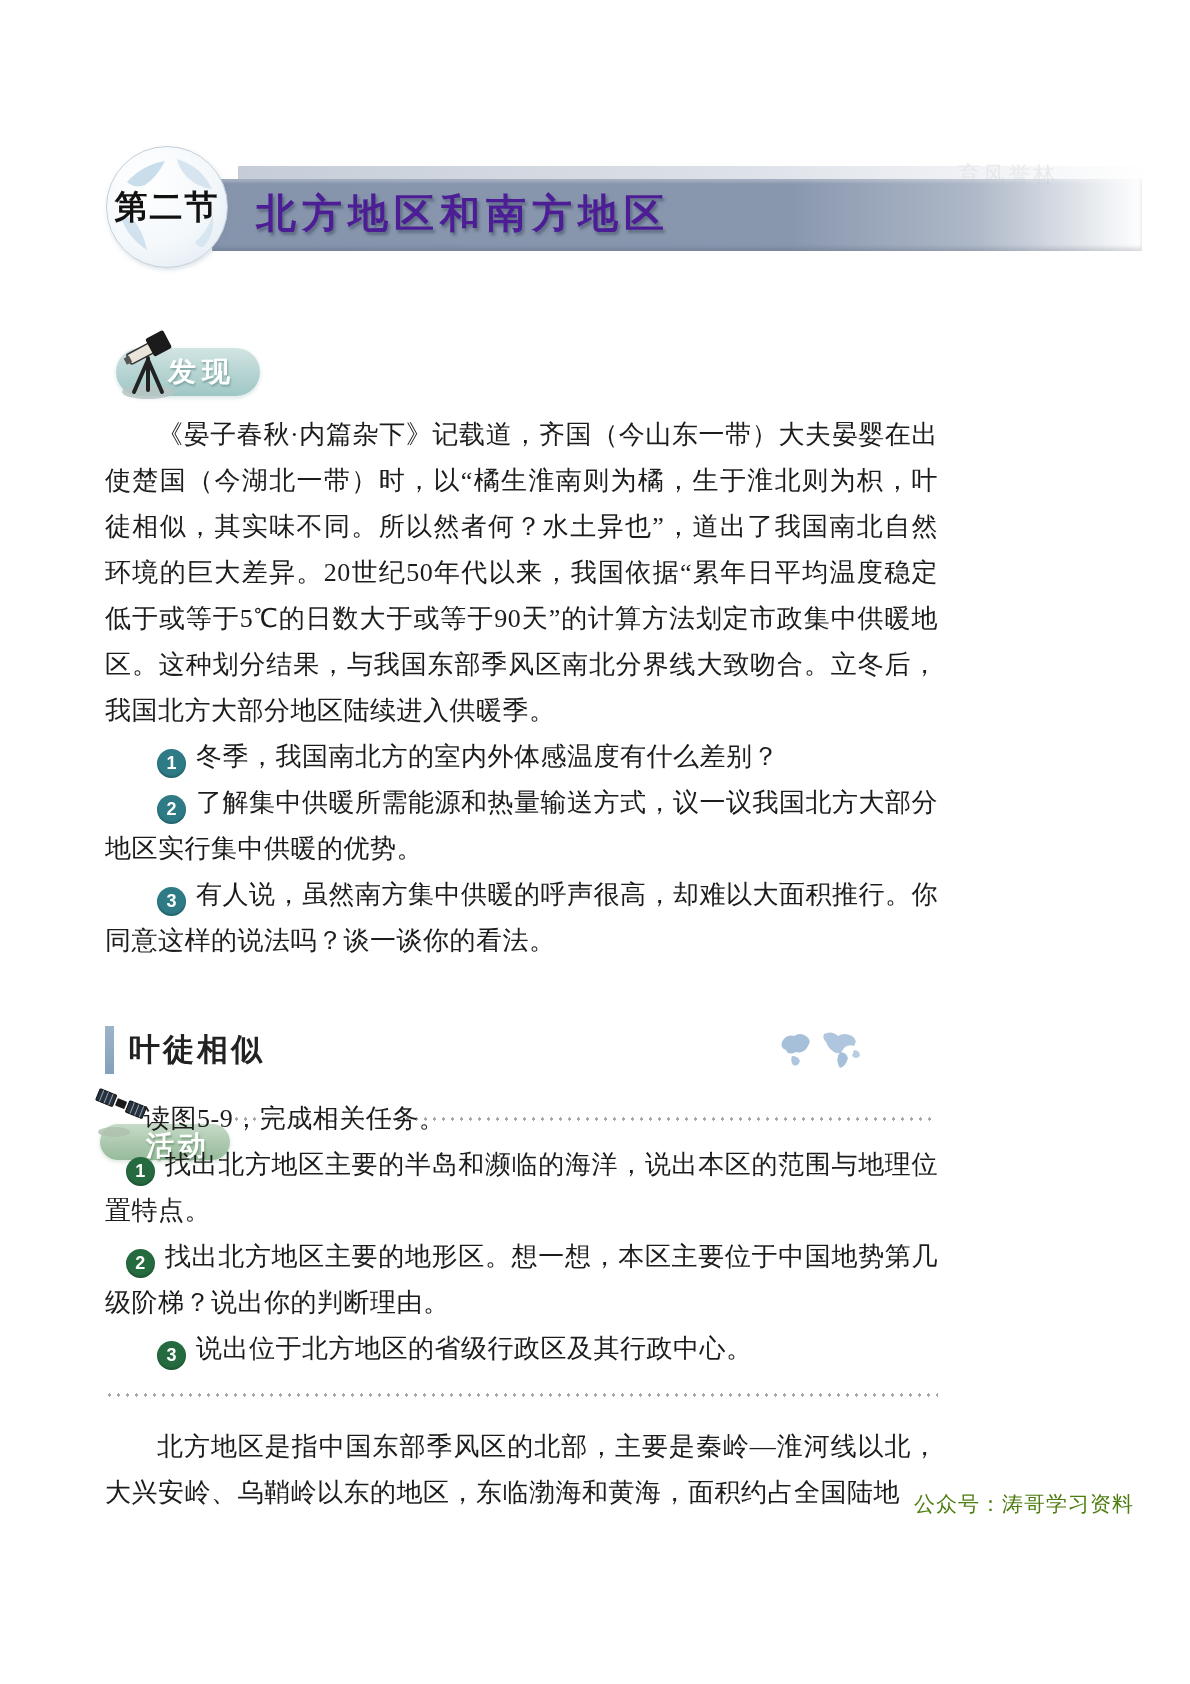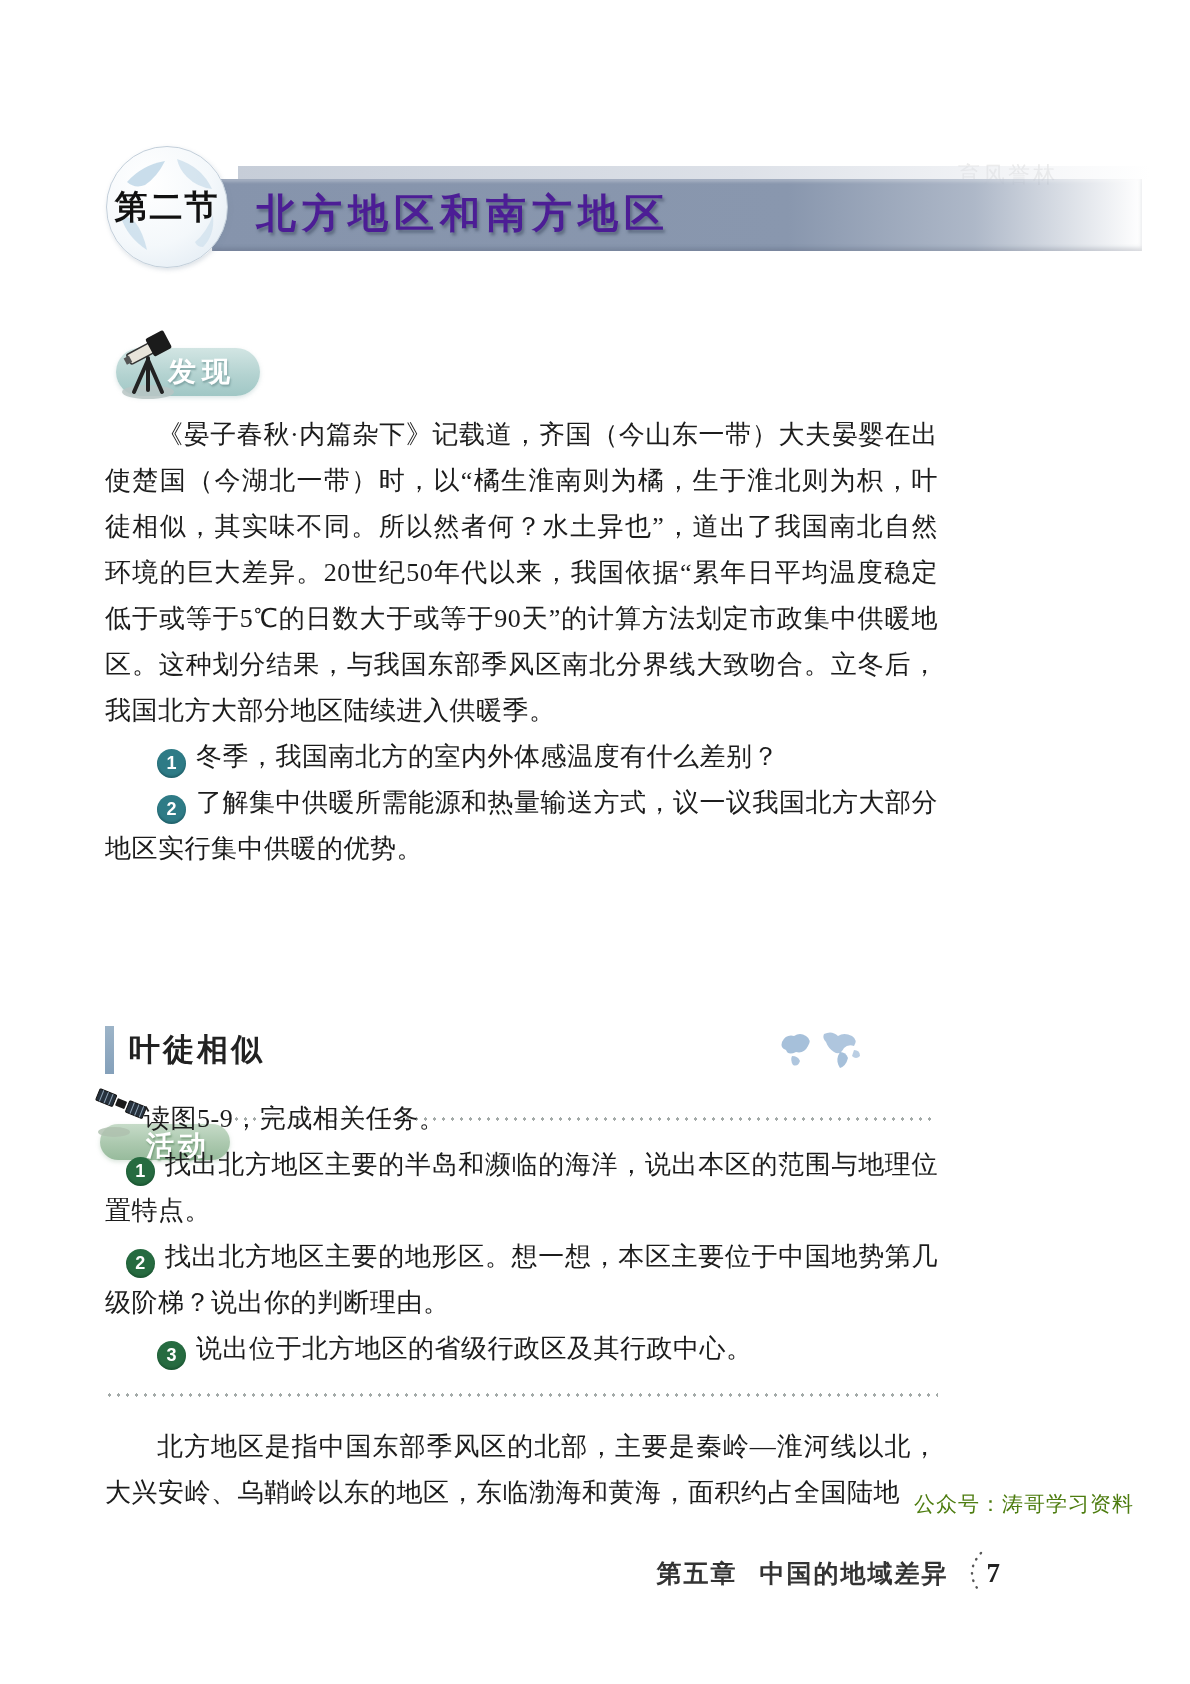--- a/index.html
+++ b/index.html
@@ -157,20 +157,21 @@
       <line x1="36" y1="38" x2="22" y2="70" stroke="#222" stroke-width="4" stroke-linecap="round"></line>
       <line x1="36" y1="38" x2="50" y2="70" stroke="#222" stroke-width="4" stroke-linecap="round"></line>
       <line x1="36" y1="36" x2="36" y2="68" stroke="#222" stroke-width="4" stroke-linecap="round"></line>
     </svg>
   </div>
 
   <div class="textblock tb-discovery">
     <p class="indent-2">《晏子春秋·内篇杂下》记载道，齐国（今山东一带）大夫晏婴在出使楚国（今湖北一带）时，以“橘生淮南则为橘，生于淮北则为枳，叶徒相似，其实味不同。所以然者何？水土异也”，道出了我国南北自然环境的巨大差异。20世纪50年代以来，我国依据“累年日平均温度稳定低于或等于5℃的日数大于或等于90天”的计算方法划定市政集中供暖地区。这种划分结果，与我国东部季风区南北分界线大致吻合。立冬后，我国北方大部分地区陆续进入供暖季。</p>
     <p class="indent-2"><span class="num-circle nc-teal">1</span><span>冬季，我国南北方的室内外体感温度有什么差别？</span></p>
     <p class="indent-2"><span class="num-circle nc-teal">2</span><span>了解集中供暖所需能源和热量输送方式，议一议我国北方大部分地区实行集中供暖的优势。</span></p>
+    <p class="indent-2"><span class="num-circle nc-teal">3</span><span>有人说，虽然南方集中供暖的呼声很高，却难以大面积推行。你同意这样的说法吗？谈一谈你的看法。</span></p>
   </div>
 
   <div class="section-head">
     <div class="section-bar"></div>
     <div class="section-title">叶徒相似</div>
   </div>
   <svg class="worldmap" width="86" height="46" viewBox="0 0 86 46">
     <path d="M4,14 Q8,6 16,8 Q22,4 28,8 Q34,12 30,18 Q26,26 18,24 Q10,28 8,22 Q2,20 4,14Z" fill="#9cb9d6" opacity="0.9"></path>
     <path d="M14,28 Q20,28 22,33 Q20,39 15,37 Q12,32 14,28Z" fill="#a6c0da" opacity="0.9"></path>
     <path d="M46,6 Q54,2 60,8 Q66,4 74,8 Q80,12 76,18 Q70,16 66,20 Q62,28 56,24 Q50,20 48,14 Q44,10 46,6Z" fill="#a6c0da" opacity="0.9"></path>
@@ -202,22 +203,14 @@
     <p class="indent-08"><span class="num-circle nc-green">1</span><span>找出北方地区主要的半岛和濒临的海洋，说出本区的范围与地理位置特点。</span></p>
     <p class="indent-08"><span class="num-circle nc-green">2</span><span>找出北方地区主要的地形区。想一想，本区主要位于中国地势第几级阶梯？说出你的判断理由。</span></p>
     <p class="indent-2"><span class="num-circle nc-green">3</span><span>说出位于北方地区的省级行政区及其行政中心。</span></p>
   </div>
 
   <div class="dots dots-separator"></div>
   <div class="textblock tb-bottom">
     <p class="indent-2">北方地区是指中国东部季风区的北部，主要是秦岭—淮河线以北，大兴安岭、乌鞘岭以东的地区，东临渤海和黄海，面积约占全国陆地</p>
   </div>
 
-  <div class="footer">
-    <span class="footer-chapter">第五章</span>
-    <span class="footer-title">中国的地域差异</span>
-    <svg class="footer-arc" width="26" height="46" viewBox="0 0 26 46">
-      <path d="M22,3 Q4,23 22,43" fill="none" stroke="#555" stroke-width="2.4" stroke-linecap="round" stroke-dasharray="0.5 7"></path>
-    </svg>
-    <span class="footer-page">7</span>
-  </div>
 
 </div>
 
 </body></html>

